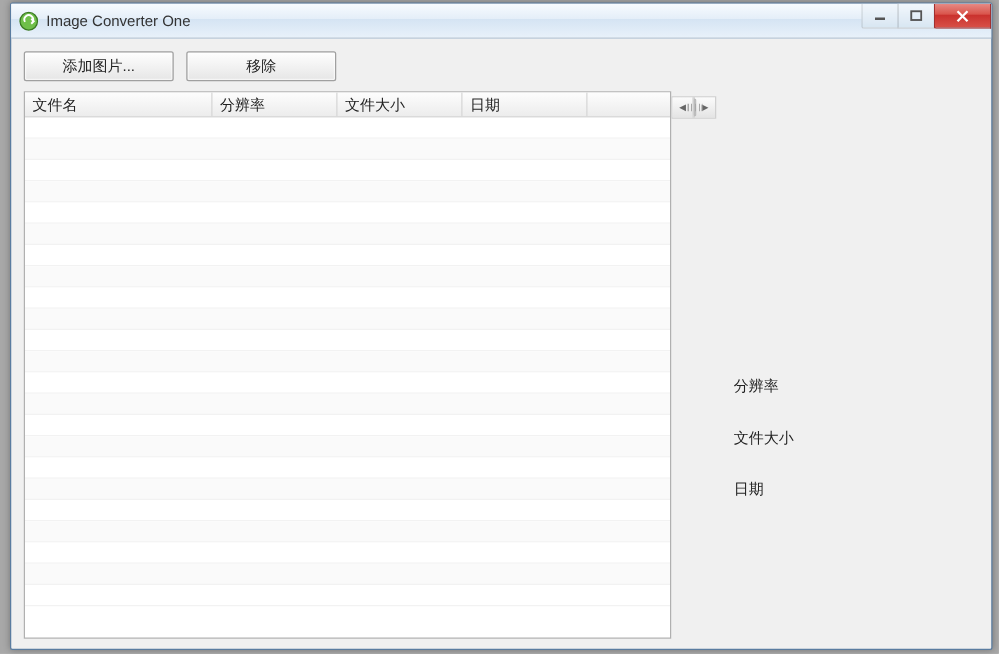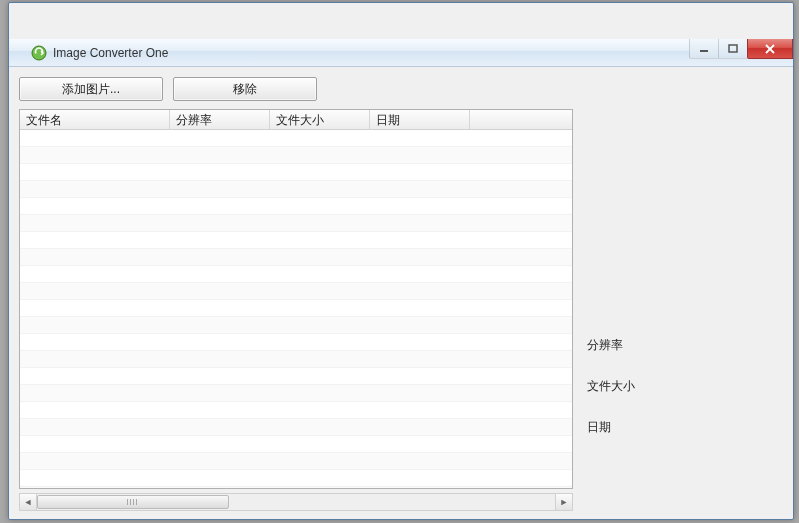--- a/index.html
+++ b/index.html
@@ -22,23 +22,22 @@
     display: flex;
     flex-direction: column;
   }
   
   .titlebar {
     height: 28px;
     background: linear-gradient(to bottom, #f7fbff 0%, #e4eef8 45%, #d5e4f3 46%, #e8f1fa 100%);
     border-bottom: 1px solid #b8c8d8;
     display: flex;
     align-items: center;
-    padding-left: 22px;
+    padding-left: 6px;
     position: relative;
-    margin-top: 36px;
   }
   .app-icon {
     width: 16px; height: 16px;
     margin-right: 6px;
     display: inline-flex;
   }
   .title-text {
     color: #333;
     font-size: 12px;
     flex: 1;
@@ -78,34 +77,34 @@
     border: 1px solid #a0a0a0;
     border-radius: 2px;
     display: flex;
     align-items: center;
     justify-content: center;
     font-size: 12px;
     color: #222;
     cursor: default;
     box-shadow: inset 0 0 0 1px rgba(255,255,255,0.6);
   }
-  .tbtn.wide { width: 144px; }
+  .tbtn.wide { width: 120px; }
   .tbtn.help { width: 70px; }
   
   .body-row {
     flex: 1;
     display: flex;
     padding: 0 10px 8px 10px;
     gap: 10px;
     min-height: 0;
   }
   .left-col {
     flex: 1;
     display: flex;
-    flex-direction: column;
+    flex-direction: row;
     min-width: 0;
   }
   .right-col {
     width: 200px;
     padding-left: 4px;
     padding-top: 4px;
   }
   
   .list-wrap {
     flex: 1;

